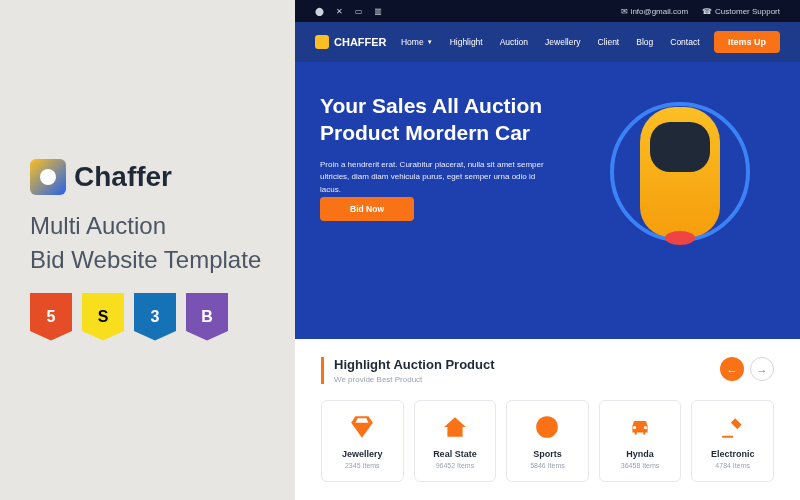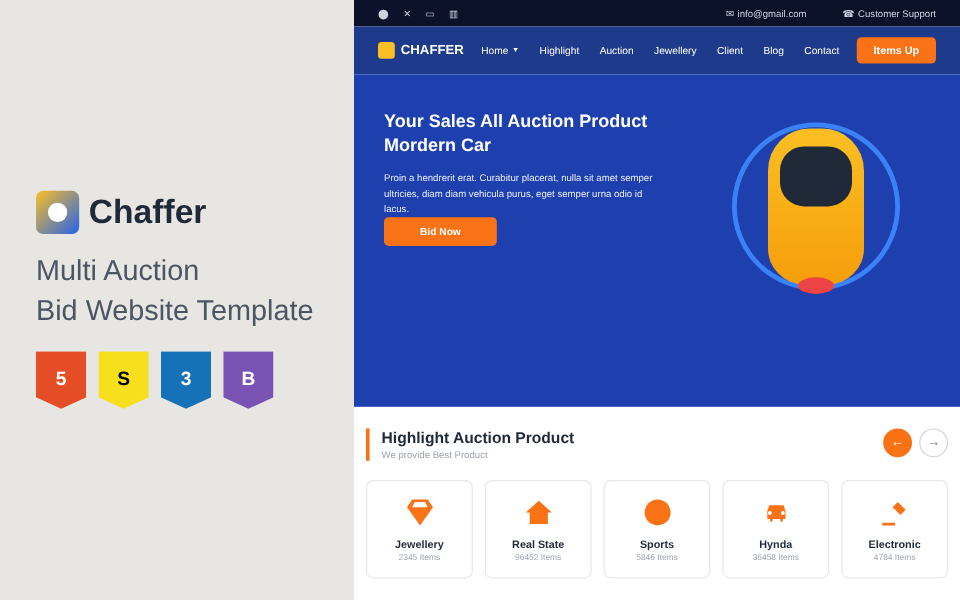--- a/index.html
+++ b/index.html
@@ -12,41 +12,41 @@
 .left-title{font-size:24px;color:#4b5563;line-height:1.4;margin-bottom:16px}
 .tech-badges{display:flex;gap:10px}
 .badge{width:42px;height:48px;position:relative;clip-path:polygon(0 0,100% 0,100% 80%,50% 100%,0 80%);display:flex;align-items:center;justify-content:center;font-size:16px;font-weight:700;color:#fff}
 .badge-html{background:#e44d26}
 .badge-js{background:#f7df1e;color:#000}
 .badge-css{background:#1572b6}
 .badge-bs{background:#7952b3}
 .right{flex:1;background:#fff;display:flex;flex-direction:column}
 .topbar{background:#0a1128;height:22px;display:flex;justify-content:space-between;align-items:center;padding:0 20px;font-size:8px;color:#cbd5e1}
 .topbar-left{display:flex;gap:12px}
-.topbar-right{display:flex;gap:30px}
+.topbar-right{display:flex;gap:14px}
 .navbar{background:#1e3a8a;height:40px;display:flex;align-items:center;justify-content:space-between;padding:0 20px}
 .nav-logo{display:flex;align-items:center;gap:5px;font-size:11px;font-weight:700;color:#fff}
 .nav-logo-icon{width:14px;height:14px;background:#fbbf24;border-radius:3px}
 .nav-links{display:flex;gap:17px;font-size:8.5px;color:#fff}
 .nav-link{cursor:pointer;display:flex;align-items:center;gap:3px}
 .signup-btn{background:#f97316;color:#fff;padding:6px 14px;border-radius:4px;font-size:9px;font-weight:600;cursor:pointer}
 .hero{background:#1e40af;flex:1;display:flex;padding:30px 25px;position:relative;min-height:220px}
 .hero-content{width:50%;color:#fff}
-.hero-title{font-size:15px;font-weight:700;line-height:1.3;margin-bottom:12px}
+.hero-title{font-size:21px;font-weight:700;line-height:1.3;margin-bottom:12px}
 .hero-desc{font-size:8px;line-height:1.6;margin-bottom:0;opacity:.9}
 .hero-btns{display:flex;gap:10px}
 .btn{padding:7px 30px;border-radius:4px;font-size:8.5px;font-weight:700;cursor:pointer;color:#fff}
 .btn-primary{background:#f97316}
 .btn-secondary{background:#ea580c}
 .hero-car{position:absolute;right:30px;top:20px;width:180px;height:180px}
 .car-ring{position:absolute;width:140px;height:140px;border:4px solid #3b82f6;border-radius:50%;top:20px;left:20px}
 .car-body{position:absolute;width:80px;height:130px;background:linear-gradient(180deg,#fbbf24,#f59e0b);border-radius:35px 35px 30px 30px;top:25px;left:50px}
 .car-body::before{content:"";position:absolute;top:15px;left:10px;right:10px;height:50px;background:#1f2937;border-radius:20px}
 .car-body::after{content:"";position:absolute;bottom:-8px;left:50%;transform:translateX(-50%);width:30px;height:14px;background:#ef4444;border-radius:50%}
-.highlight{background:#fff;padding:18px 10px}
+.highlight{background:#fff;padding:18px 26px}
 .hl-header{display:flex;justify-content:space-between;align-items:flex-start;margin-bottom:16px}
 .hl-title-wrap{border-left:3px solid #f97316;padding-left:10px}
 .hl-title{font-size:13px;font-weight:700;color:#1f2937;margin-bottom:3px}
 .hl-sub{font-size:8px;color:#9ca3af}
 .hl-nav{display:flex;gap:6px}
 .hl-nav-btn{width:24px;height:24px;border-radius:50%;display:flex;align-items:center;justify-content:center;font-size:11px;cursor:pointer}
 .hl-nav-prev{background:#f97316;color:#fff}
 .hl-nav-next{background:#fff;border:1px solid #d1d5db;color:#6b7280}
 .cards{display:flex;gap:10px}
 .card{flex:1;border:1px solid #e5e7eb;border-radius:6px;padding:12px 8px;text-align:center;cursor:pointer}

